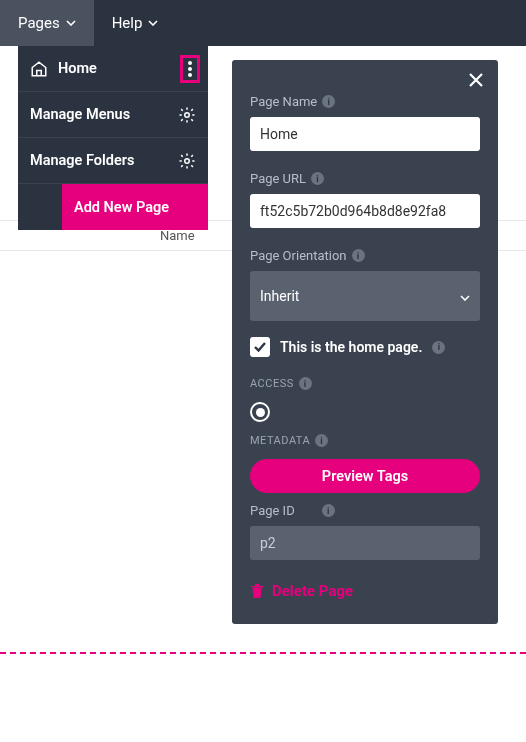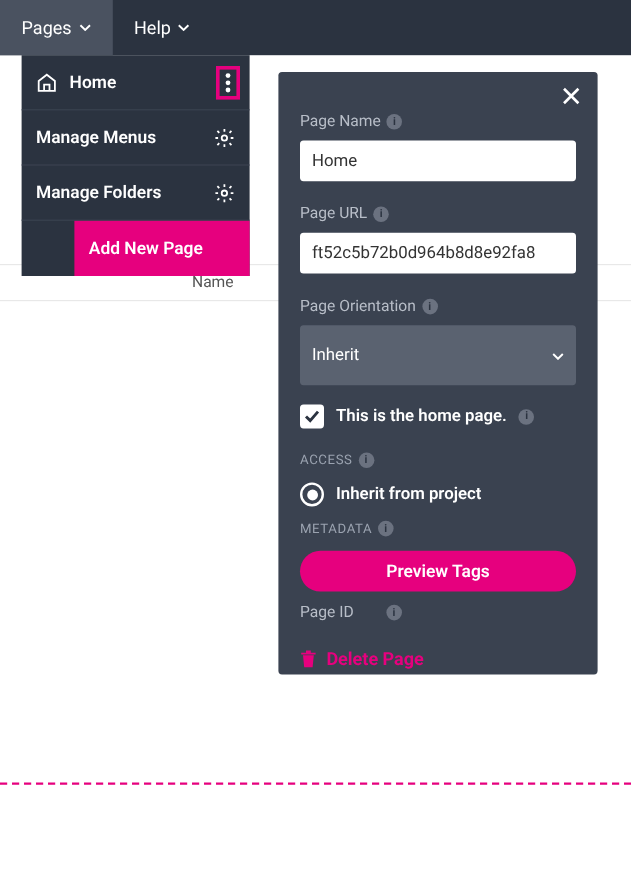--- a/index.html
+++ b/index.html
@@ -20,21 +20,21 @@
     .gear-icon { width: 18px; height: 18px; }
     
     .dots-highlight { border: 3px solid #e6007e; padding: 3px 5px; display: flex; align-items: center; justify-content: center; }
     .dots-icon { width: 4px; height: 16px; display: flex; flex-direction: column; justify-content: space-between; }
     .dots-icon span { width: 4px; height: 4px; background: #fff; border-radius: 50%; }
     
     .bg-grid { position: absolute; top: 220px; left: 0; right: 0; }
     .bg-row { height: 30px; border-top: 1px solid #e8e8e8; display: flex; align-items: center; padding-left: 160px; font-size: 13px; color: #555; }
     .dashed { border-top: 2px dashed #e6007e; position: absolute; left: 0; right: 0; }
     
-    .panel { position: absolute; top: 60px; right: 28px; width: 266px; background: #3a4250; border-radius: 3px; padding: 14px 18px 4px; color: #fff; }
+    .panel { position: absolute; top: 60px; right: 28px; width: 266px; background: #3a4250; border-radius: 3px; padding: 14px 18px 24px; color: #fff; }
     .panel-close { position: absolute; top: 10px; right: 12px; cursor: pointer; width: 20px; height: 20px; display: flex; align-items: center; justify-content: center; }
     .panel-close svg { width: 16px; height: 16px; }
     
     .field-label { font-size: 13px; color: #b8bec8; margin-top: 20px; margin-bottom: 8px; display: flex; align-items: center; gap: 5px; }
     .field-label:first-of-type { margin-top: 28px; }
     .info-badge { width: 13px; height: 13px; border-radius: 50%; background: #6b7280; display: inline-flex; align-items: center; justify-content: center; font-size: 9px; font-weight: bold; color: #2b3340; font-style: normal; }
     
     .text-input { width: 100%; height: 34px; background: #fff; border: none; border-radius: 3px; padding: 0 10px; font-size: 14px; color: #333; }
     .text-input.dark { background: #5a6270; color: #c8ced8; }
     
@@ -177,39 +177,39 @@
     <span class="info-badge">i</span>
   </div>
 
   <div class="section-header">
     <span>ACCESS</span>
     <span class="info-badge">i</span>
   </div>
 
   <div class="radio-row">
     <span class="radio checked"></span>
-    <span>Inherit from project</span>
   </div>
 
 
   <div class="section-header" style="margin-top:4px;">
     <span>METADATA</span>
     <span class="info-badge">i</span>
   </div>
 
   <div class="btn-wrap">
     <button class="btn">
       <span>Preview Tags</span>
     </button>
   </div>
 
   <div class="field-label" style="margin-top:10px;gap:27px;">
     <span>Page ID</span>
     <span class="info-badge">i</span>
   </div>
+  <input class="text-input dark" readonly="" value="p2" style="">
 
   <div class="delete-row">
     <span class="trash-icon">
       <svg viewBox="0 0 14 16" fill="#e6007e">
           <path d="M1 3h12v1.5H1zM5 1h4v2H5zM2.5 5h9l-1 10h-7z"></path>
         </svg>
     </span>
     <span>Delete Page</span>
   </div>
 </div>

